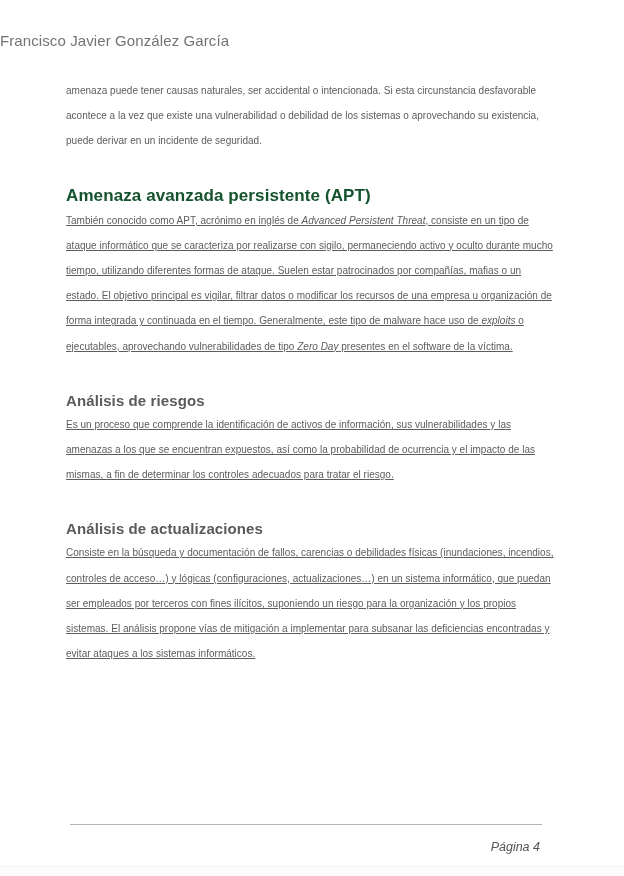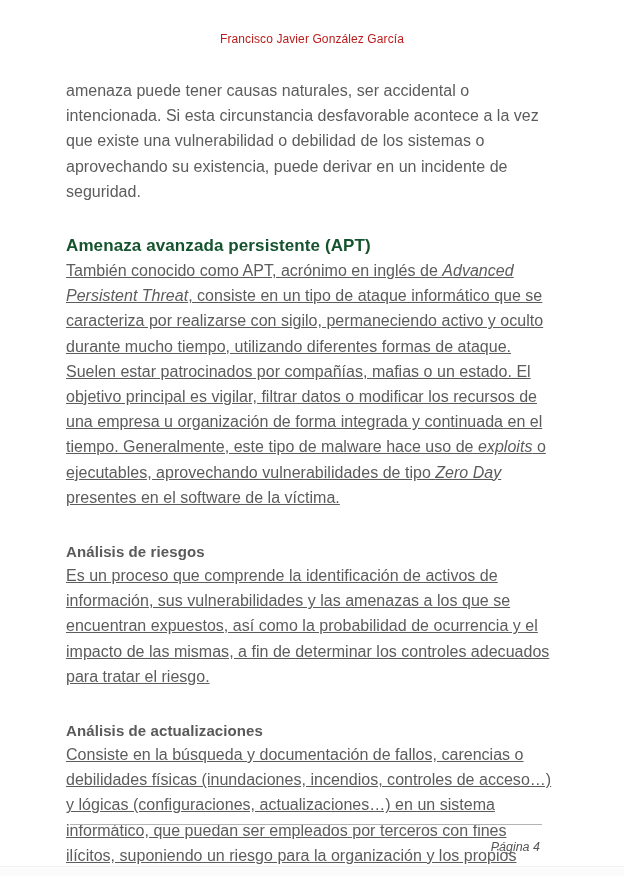--- a/index.html
+++ b/index.html
@@ -26,34 +26,34 @@
     bottom: 0;
     height: 9px;
     background: #fbfbfb;
     border-top: 1px solid #f2f2f2;
   }
   .running-header {
     position: absolute;
     top: 32px;
     left: 0;
     right: 0;
-    text-align: center;
-    font-size: 12px;
-    color: #b91c1c;
+    text-align: left;
+    font-size: 15px;
+    color: #737373;
     letter-spacing: 0.1px;
   }
   .content {
     position: absolute;
     left: 66px;
     top: 78px;
     width: 490px;
   }
   p.body-text {
     margin: 0 0 0 0;
-    font-size: 16px;
+    font-size: 10px;
     line-height: 25.2px;
     color: #5c5c5c;
     text-align: left;
     letter-spacing: 0.02px;
   }
   h2.section-heading {
     margin: 30px 0 0 0;
     font-size: 17px;
     line-height: 24px;
     font-weight: bold;

